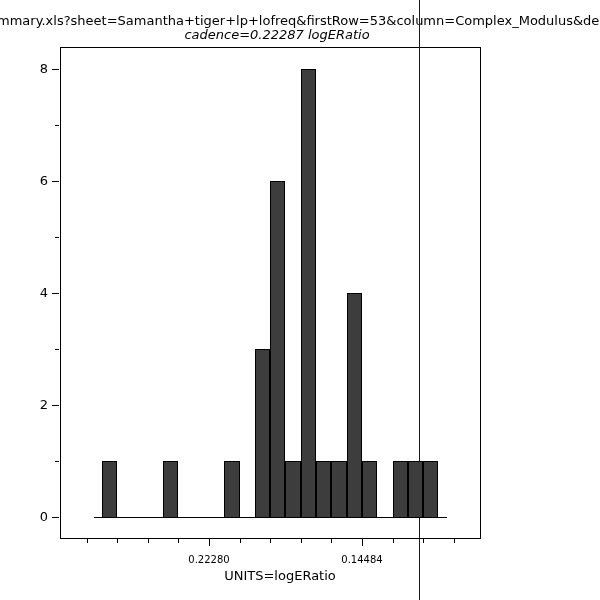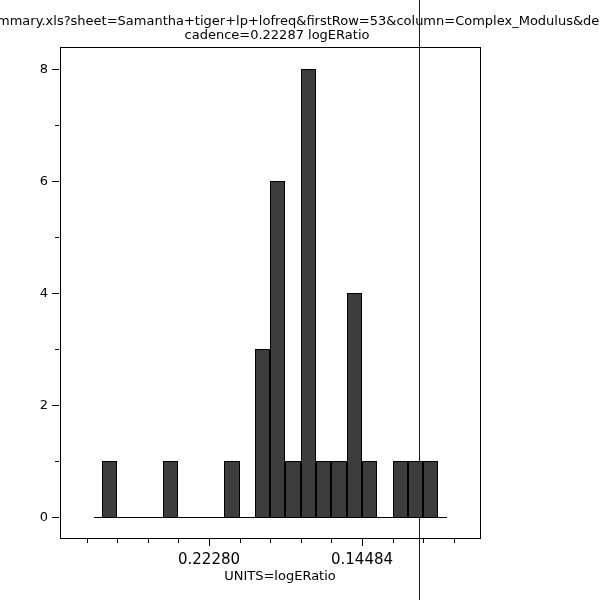--- a/index.html
+++ b/index.html
@@ -12,33 +12,33 @@
     color: #000000;
   }
   .txt {
     position: absolute;
     font-size: 13px;
     line-height: 15px;
     white-space: nowrap;
     color: #000;
   }
   #title-line1 { left: -3px; top: 13px; }
-  #title-line2 { left: 277px; top: 27px; transform: translateX(-50%); }
+  #title-line2 { left: 277px; top: 27px; transform: translateX(-50%); font-style: italic; }
   #plot-frame {
     position: absolute;
     left: 60px; top: 47px;
     width: 421px; height: 492px;
     border: 1px solid #000;
     box-sizing: border-box;
     background: transparent;
   }
   #x-axis-label { left: 270px; top: 568px; transform: translateX(-50%); margin-left: 10px; }
   .tick { position: absolute; background: #000; }
   .bar  { position: absolute; box-sizing: border-box; border: 1px solid #000; }
-  .xlab { position: absolute; font-size: 15px; line-height: 15px; width: 70px; text-align: center; }
+  .xlab { position: absolute; font-size: 10px; line-height: 15px; width: 70px; text-align: center; }
   .ylab { position: absolute; font-size: 13px; line-height: 16px; width: 32px; text-align: right; }
   #marker-line { position: absolute; top: 0; width: 1px; height: 600px; background: #1a1a1a; }
   #baseline { position: absolute; height: 1px; background: #000; }
 </style>
 </head>
 <body>
 
 <div id="title-line1" class="txt">mmary.xls?sheet=Samantha+tiger+lp+lofreq&amp;firstRow=53&amp;column=Complex_Modulus&amp;depende</div>
 <div id="title-line2" class="txt">cadence=0.22287 logERatio</div>
 

